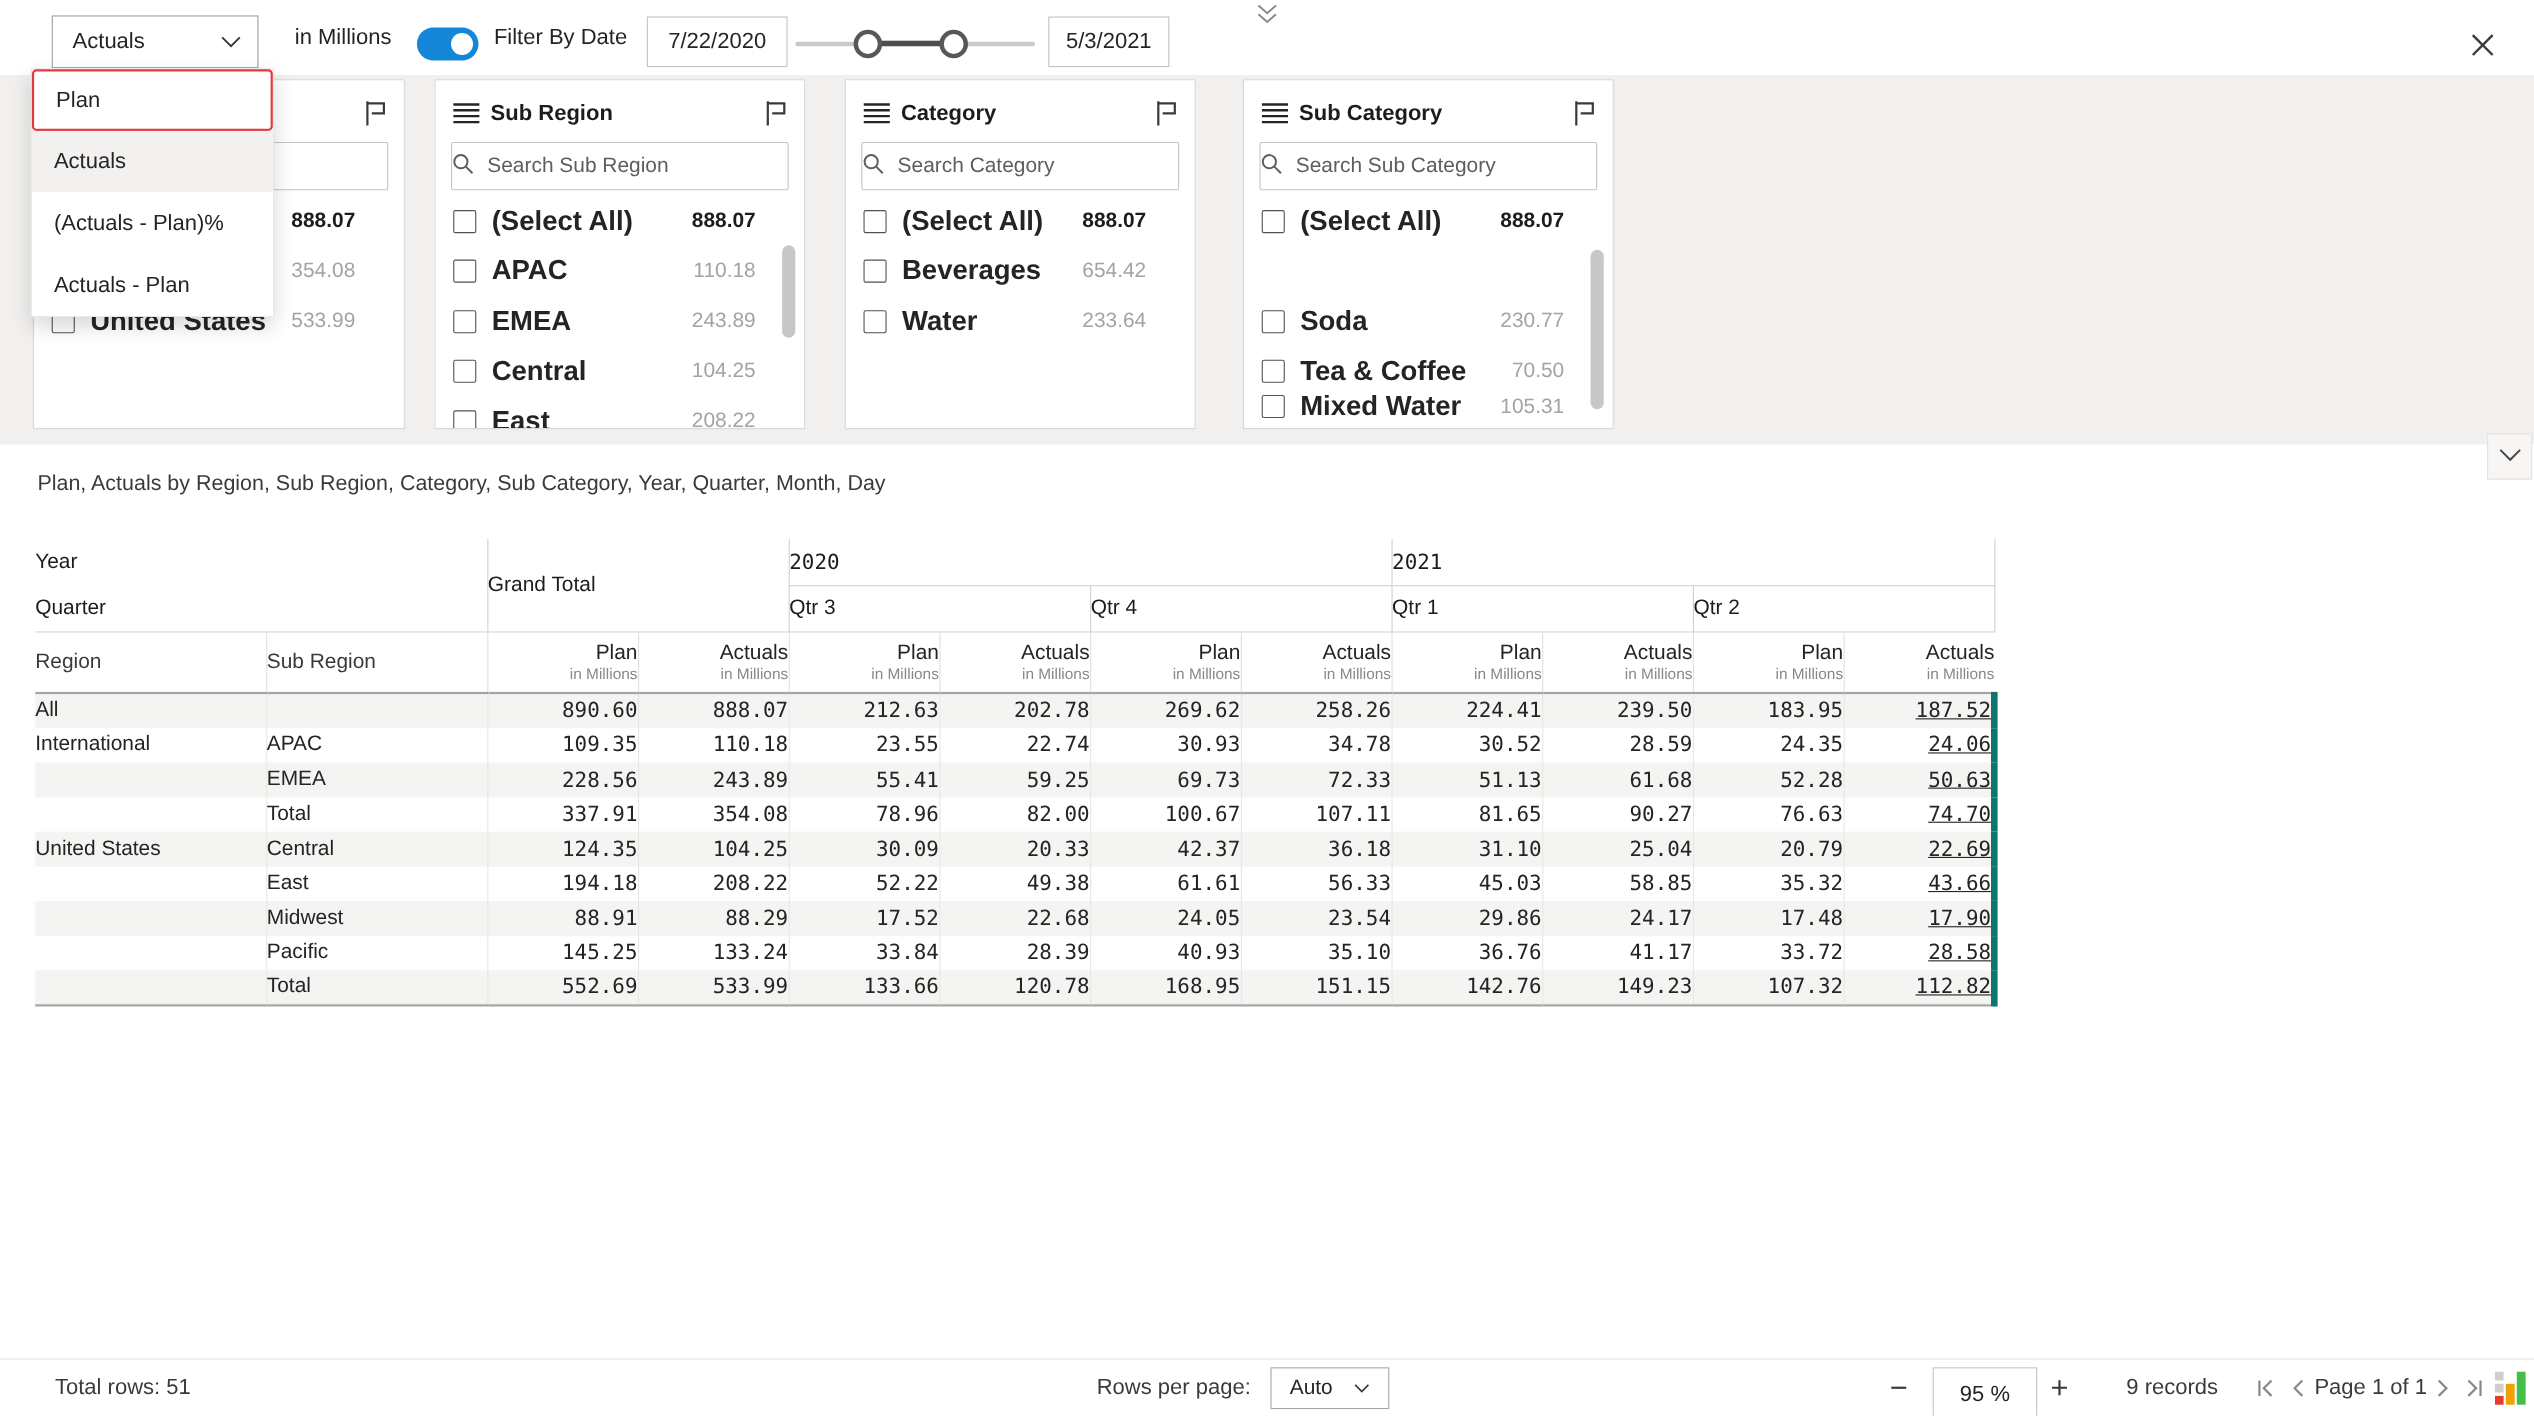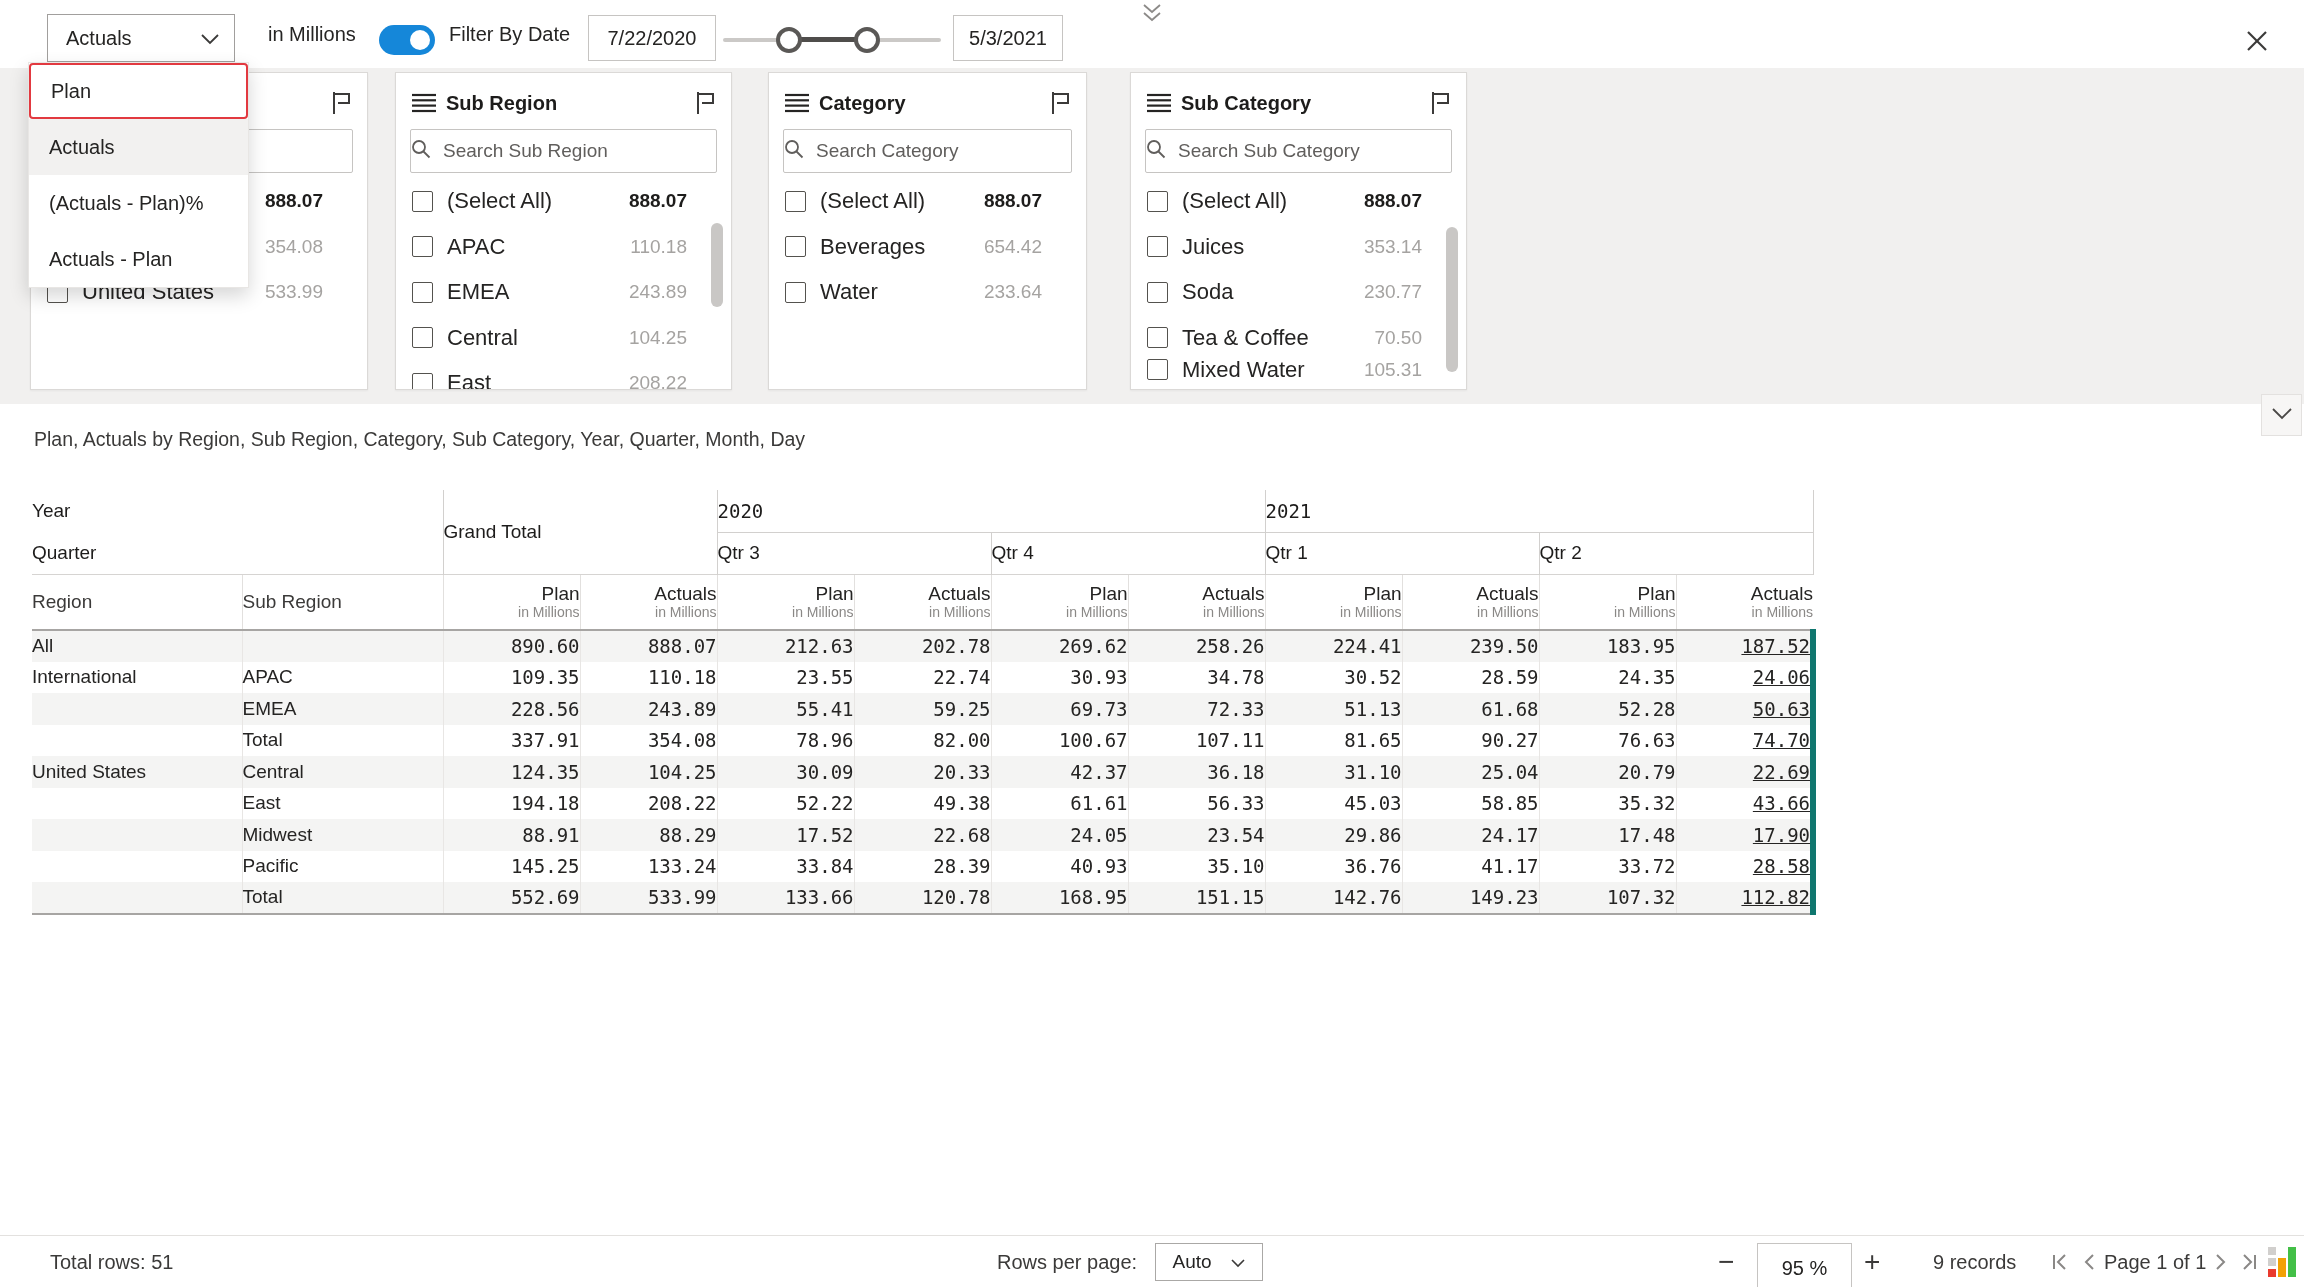--- a/index.html
+++ b/index.html
@@ -51,21 +51,21 @@
   .search{position:absolute;top:56px;left:14px;right:14px;height:44px;border:1px solid #c6c4c2;border-radius:2px;
           background:#fff;box-sizing:border-box;display:flex;align-items:center;padding:0 10px 0 0;}
   .search svg{flex:0 0 auto;margin-right:10px;}
   .search input{border:none;outline:none;background:transparent;font-size:19px;width:100%;
                 font-family:"Liberation Sans",sans-serif;color:#3b3a39;}
   .search input::placeholder{color:#605e5c;opacity:1;}
   .plist{position:absolute;left:14px;right:14px;top:0;bottom:0;}
   .prow{position:absolute;left:2px;right:30px;height:45.5px;display:flex;align-items:center;cursor:pointer;}
   .cb{width:21px;height:21px;border:1.6px solid #54524e;border-radius:2px;background:#fff;
       box-sizing:border-box;margin-right:14px;flex:0 0 auto;}
-  .plabel{font-size:22px;color:#252423;white-space:nowrap;}
+  .plabel{font-size:25px;color:#252423;white-space:nowrap;font-weight:bold;}
   .pval{margin-left:auto;font-size:19px;color:#a5a3a1;}
   .prow.tot .pval{font-weight:bold;color:#1d1c1b;}
   .sbar{position:absolute;right:8px;width:12px;background:#c9c7c5;border-radius:6px;z-index:6;cursor:grab;}
 
   
   .collapse{position:absolute;left:2261px;top:394px;width:41px;height:42px;background:#f7f6f5;
             border:1px solid #e3e1df;box-sizing:border-box;cursor:pointer;z-index:20;
             display:flex;align-items:center;justify-content:center;padding:0;}
 
   
@@ -336,25 +336,20 @@
               <circle cx="8" cy="8" r="6" fill="none" stroke="#605e5c" stroke-width="1.8"></circle>
               <line x1="12.5" y1="12.5" x2="18.5" y2="18.5" stroke="#605e5c" stroke-width="1.8"></line>
             </svg></span>
           <input placeholder="Search Sub Category" style="">
         </div>
         <div class="plist">
           <div class="prow tot" style="top: 105.25px;">
             <span class="cb"></span>
             <span class="plabel">(Select All)</span>
             <span class="pval">888.07</span>
-          </div>
-          <div class="prow" style="top: 150.75px;">
-            <span class="cb"></span>
-            <span class="plabel">Juices</span>
-            <span class="pval">353.14</span>
           </div>
           <div class="prow" style="top: 196.25px;">
             <span class="cb"></span>
             <span class="plabel">Soda</span>
             <span class="pval">230.77</span>
           </div>
           <div class="prow" style="top: 241.75px;">
             <span class="cb"></span>
             <span class="plabel">Tea &amp; Coffee</span>
             <span class="pval">70.50</span>

